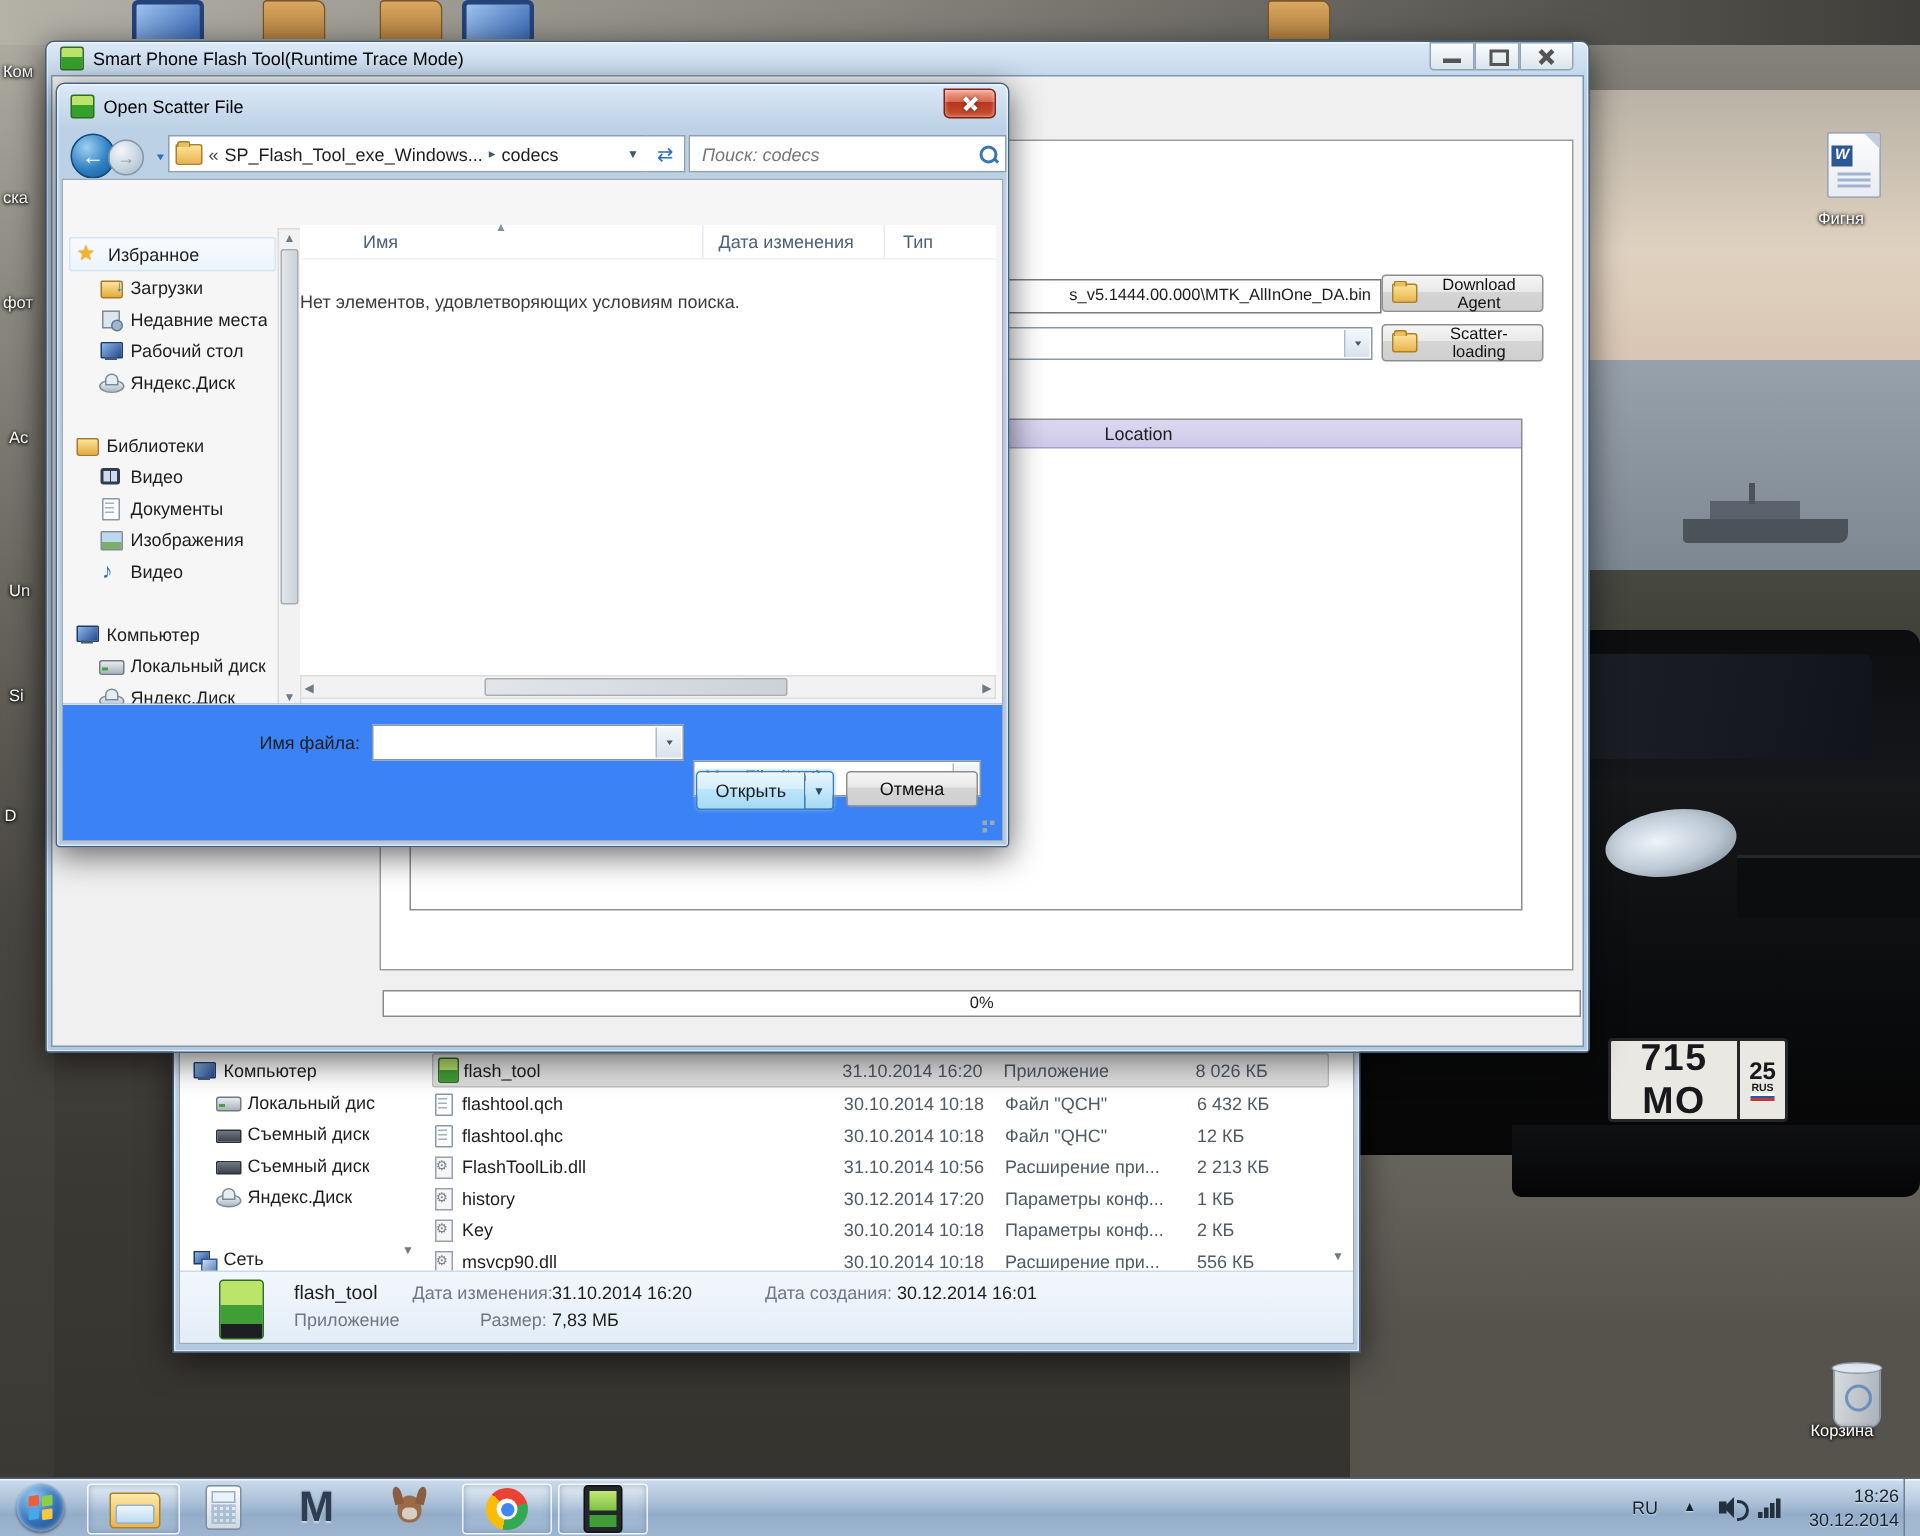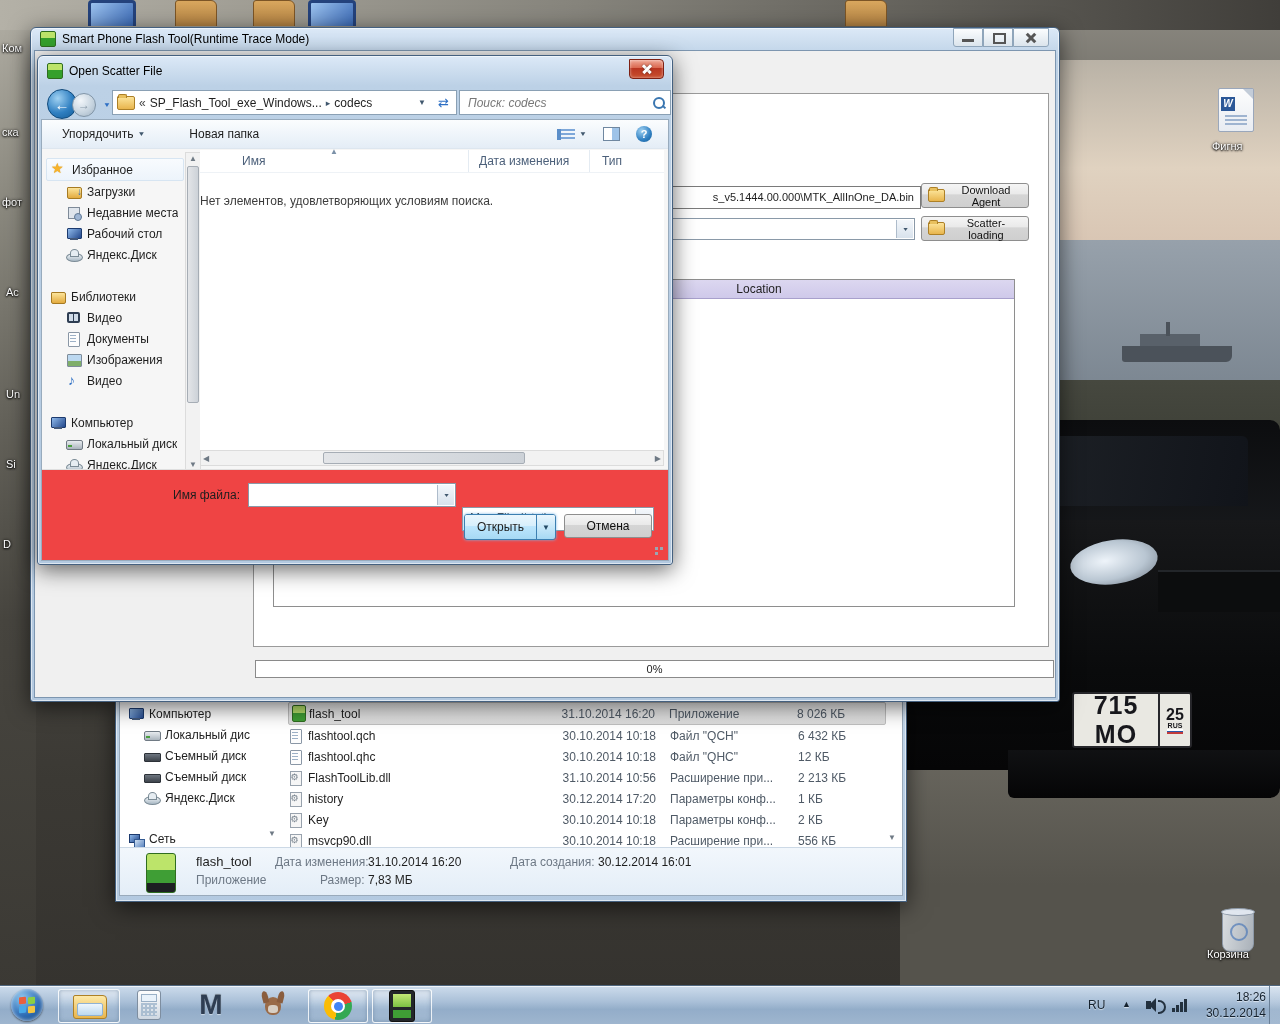--- a/index.html
+++ b/index.html
@@ -381,39 +381,20 @@
       <span style="margin-left:auto;margin-right:6px;font-size:8px;color:#41586e;">▼</span>
     </div>
     <div class="abs" style="left:393px;top:34px;width:25px;height:23px;background:#fff;border:1px solid #8aa0b4;border-left:none;display:flex;align-items:center;justify-content:center;color:#2d6fc4;font-size:13px;">⇄</div>
     <div class="abs" style="left:421px;top:34px;width:210px;height:23px;background:#fff;border:1px solid #8aa0b4;display:flex;align-items:center;">
       <span style="margin-left:8px;color:#777;font-style:italic;flex:1;">Поиск: codecs</span>
       <span class="lens" style="margin-right:4px;"></span>
     </div>
 
     <div class="abs" style="left:3px;top:63px;right:3px;bottom:3px;background:#f6f6f6;border:1px solid #98abbd;overflow:hidden;">
 
-      <div class="abs" style="left:0;right:0;top:0;height:28px;background:linear-gradient(#fbfdfe,#eef4fa 55%,#e4edf6);border-bottom:1px solid #dde6ef;display:flex;align-items:center;">
-        <span class="tool-label" style="margin-left:12px;">
-            <span>Упорядочить</span>
-            <span class="caret">▼</span>
-          </span>
-        <span class="tool-label" style="margin-left:28px;">
-            <span>Новая папка</span>
-          </span>
-        <span class="tool-label" style="margin-left:auto;">
-          <span style="display:inline-block;width:14px;height:11px;background:repeating-linear-gradient(#7da7d9 0 2px,transparent 2px 4px);border-left:4px solid #5b8ec9;"></span>
-          <span class="caret">▼</span>
-        </span>
-        <span class="tool-label">
-          <span style="display:inline-block;width:15px;height:12px;border:1px solid #6f87a0;background:linear-gradient(90deg,#fff 55%,#9ec3e8 55%);"></span>
-        </span>
-        <span class="tool-label" style="margin-right:8px;">
-          <span style="display:inline-block;width:16px;height:16px;border-radius:50%;background:radial-gradient(circle at 35% 30%,#9fd1f2,#2f7fc1 60%,#145a94);color:#fff;font-weight:bold;font-size:11px;text-align:center;line-height:16px;">?</span>
-        </span>
-      </div>
 
       <div class="abs" style="left:4px;top:38px;width:138px;">
         <div class="srow group" style="border:1px solid #d7e5f2;border-radius:2px;background:linear-gradient(#f8fbfe,#edf4fb);">
             <span class="gi gi-star"></span>
             <span class="lbl">Избранное</span>
           </div>
         <div class="srow">
             <span class="gi gi-folder gi-down-arrow"></span>
             <span class="lbl">Загрузки</span>
           </div>
@@ -484,21 +465,21 @@
         </div>
         <div class="abs" style="left:0;right:0;top:44px;text-align:left;color:#3c3c3c;">Нет элементов, удовлетворяющих условиям поиска.</div>
 
         <div class="abs scroll" style="left:0;right:0;bottom:0;height:14px;">
           <span class="sb-arrow" style="position:absolute;left:2px;top:2px;">◀</span>
           <div class="thumb" style="position:absolute;left:122px;width:200px;top:1px;bottom:1px;"></div>
           <span class="sb-arrow" style="position:absolute;right:2px;top:2px;">▶</span>
         </div>
       </div>
 
-      <div class="abs" style="left:0;right:0;bottom:0;height:90px;background:#ef4444;border-top:1px solid #dfdfdf;">
+      <div class="abs" style="left:0;right:0;bottom:0;height:90px;background:#3b82f6;border-top:1px solid #dfdfdf;">
         <span class="abs" style="left:118px;width:80px;top:18px;text-align:right;">Имя файла:</span>
         <div class="combo abs" style="left:206px;top:13px;width:206px;height:22px;">
             <span class="drop"></span>
           </div>
         <div class="combo abs" style="left:420px;top:13px;width:190px;height:22px;">
           <span style="position:absolute;left:7px;top:3px;">Map File (*.txt)</span>
           <span class="drop"></span>
         </div>
         <div class="abs" style="left:422px;top:44px;width:90px;height:24px;display:flex;border:1px solid #3c7fb1;border-radius:3px;box-shadow:0 0 3px #7ab8e8;text-align:right;">
           <span style="flex:1;display:flex;align-items:center;justify-content:center;background:linear-gradient(#eaf6fd,#d7effc 45%,#bde6fd 46%,#a6d9f4);border-radius:2px 0 0 2px;">Открыть</span>

